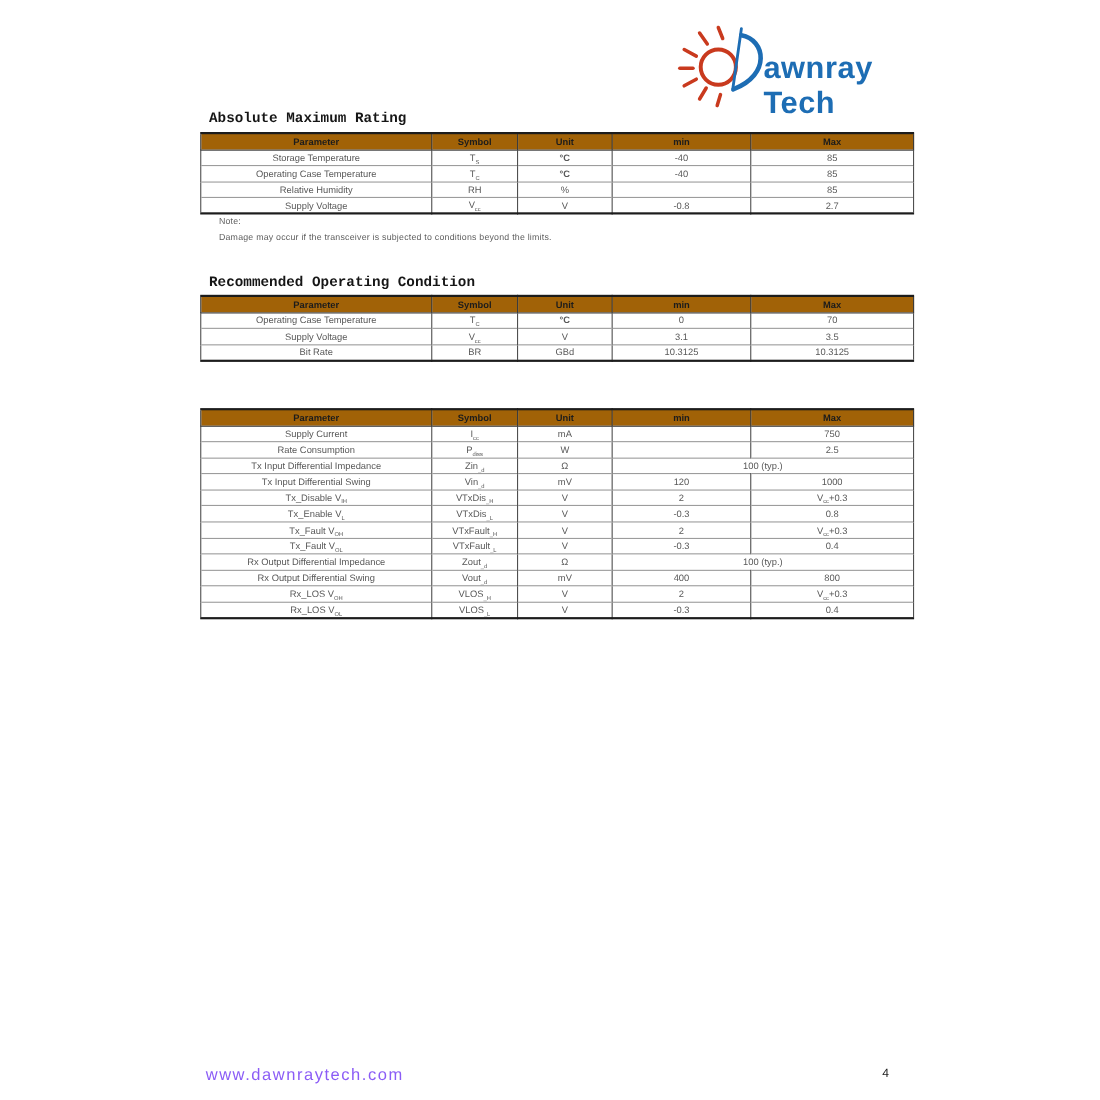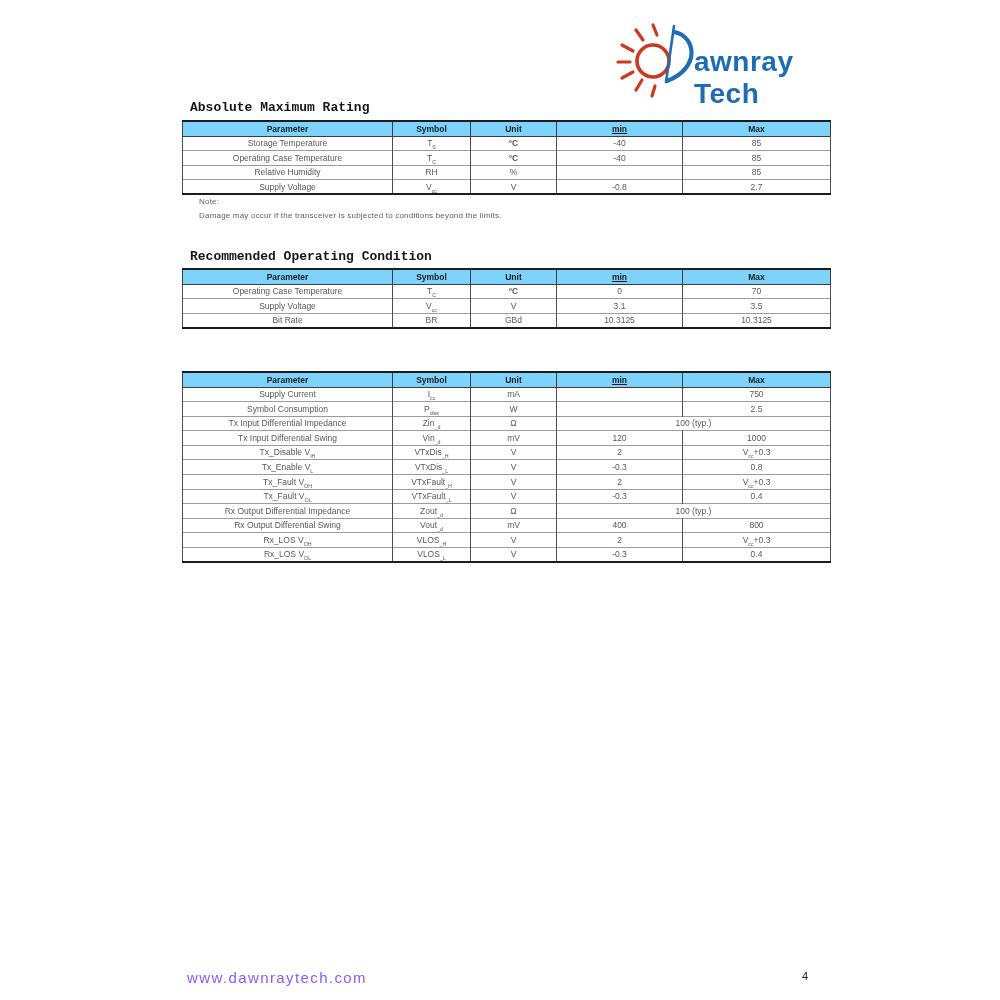--- a/index.html
+++ b/index.html
@@ -34,39 +34,39 @@
   
   .data-table {
     position:absolute; left:182px; width:626px;
     border-collapse:collapse; table-layout:fixed;
     border-top:2px solid #1c1c1c;
     border-bottom:2px solid #1c1c1c;
     border-left:1px solid #4a4a4a;
     border-right:1px solid #4a4a4a;
   }
   .data-table th {
-    background:#7dd3fc;
+    background:#a16207;
     font-size:8.5px; font-weight:bold; color:#1c1c1c;
     height:15px; padding:0;
     border:1px solid #3c3c3c;
     text-align:center; vertical-align:middle; line-height:1;
   }
   .data-table td {
     font-size:8.5px; color:#585858;
     height:14.6px; padding:0 2px;
     border-left:1px solid #4f4f4f;
     border-right:1px solid #4f4f4f;
     border-top:1px solid #9c9c9c;
     text-align:center; vertical-align:middle; line-height:1;
     white-space:nowrap; overflow:hidden;
   }
   .data-table th:nth-child(1){ width:210px; }
   .data-table th:nth-child(2){ width:78px; }
   .data-table th:nth-child(3){ width:86px; }
-  .data-table th:nth-child(4){ width:126px;text-decoration:underline; }
+  .data-table th:nth-child(4){ width:126px; }
   .data-table th:nth-child(5){ width:148px; }
   .data-table sub { font-size:0.62em; line-height:0; }
   .cell-bold { font-weight:bold; font-size:9.5px; color:#3a3a3a; }
 
   
   .note {
     position:absolute; left:189px;
     font-size:8px; color:#5e5e5e; letter-spacing:0.2px;padding-left:10px;
   }
 
@@ -201,21 +201,21 @@
       </thead>
       <tbody>
         <tr>
           <td>Supply Current</td>
           <td>I<sub>cc</sub></td>
           <td>mA</td>
           <td>&nbsp;</td>
           <td>750</td>
         </tr>
         <tr>
-          <td>Symbol Consumption</td>
+          <td>Rate Consumption</td>
           <td>P<sub>diss</sub></td>
           <td>W</td>
           <td>&nbsp;</td>
           <td>2.5</td>
         </tr>
         <tr>
           <td>Tx Input Differential Impedance</td>
           <td>Zin<sub>_d</sub></td>
           <td>Ω</td>
           <td colspan="2">100 (typ.)</td>

